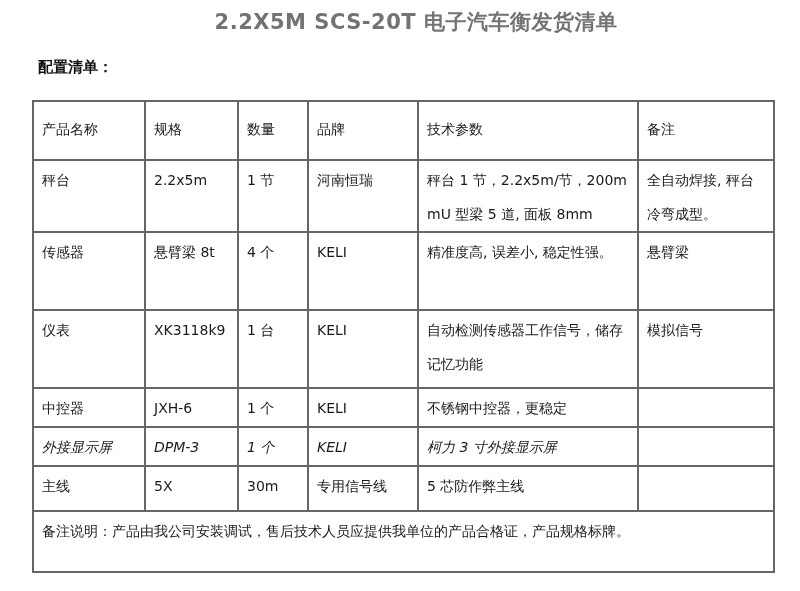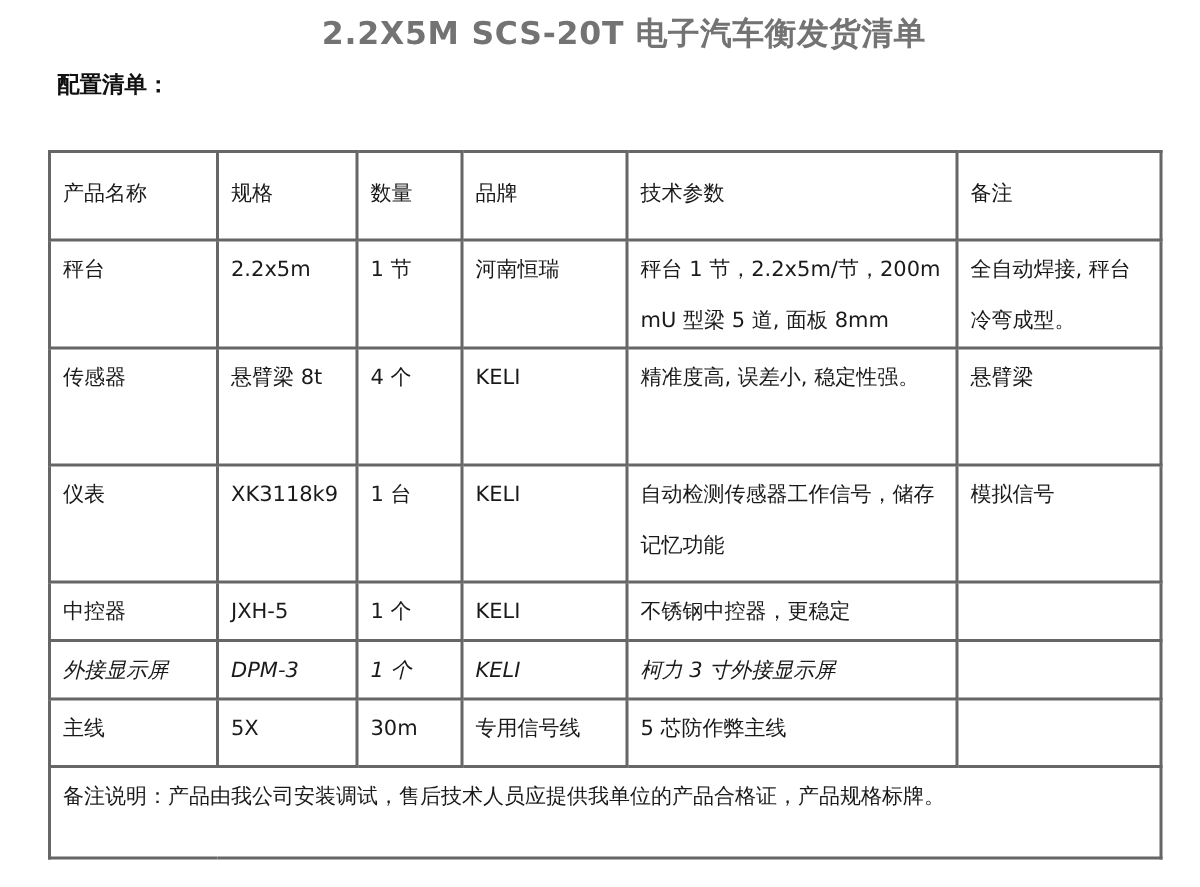--- a/index.html
+++ b/index.html
@@ -13,21 +13,21 @@
   .page { position: relative; width: 800px; height: 591px; background: #ffffff; }
 
   .doc-title {
     position: absolute; top: 8px; left: 16px; width: 100%;
     text-align: center;
     font-size: 21px; font-weight: bold;
     letter-spacing: 0.5px;
     color: #737373;
   }
   .doc-subtitle {
-    position: absolute; top: 47px; left: 38px;
+    position: absolute; top: 58px; left: 38px;
     font-size: 15px; font-weight: bold;
     color: #111111;
   }
 
   table.spec {
     position: absolute; top: 100px; left: 32px;
     width: 741px;
     border-collapse: collapse;
     table-layout: fixed;
   }
@@ -110,21 +110,21 @@
         <td>仪表</td>
         <td>XK3118k9</td>
         <td>1 台</td>
         <td>KELI</td>
         <td>自动检测传感器工作信号，储存记忆功能</td>
         <td>模拟信号</td>
       </tr>
 
       <tr class="r4">
         <td>中控器</td>
-        <td>JXH-5</td>
+        <td>JXH-6</td>
         <td>1 个</td>
         <td>KELI</td>
         <td>不锈钢中控器，更稳定</td>
         <td></td>
       </tr>
 
       <tr class="r5">
         <td>外接显示屏</td>
         <td>DPM-3</td>
         <td>1 个</td>

